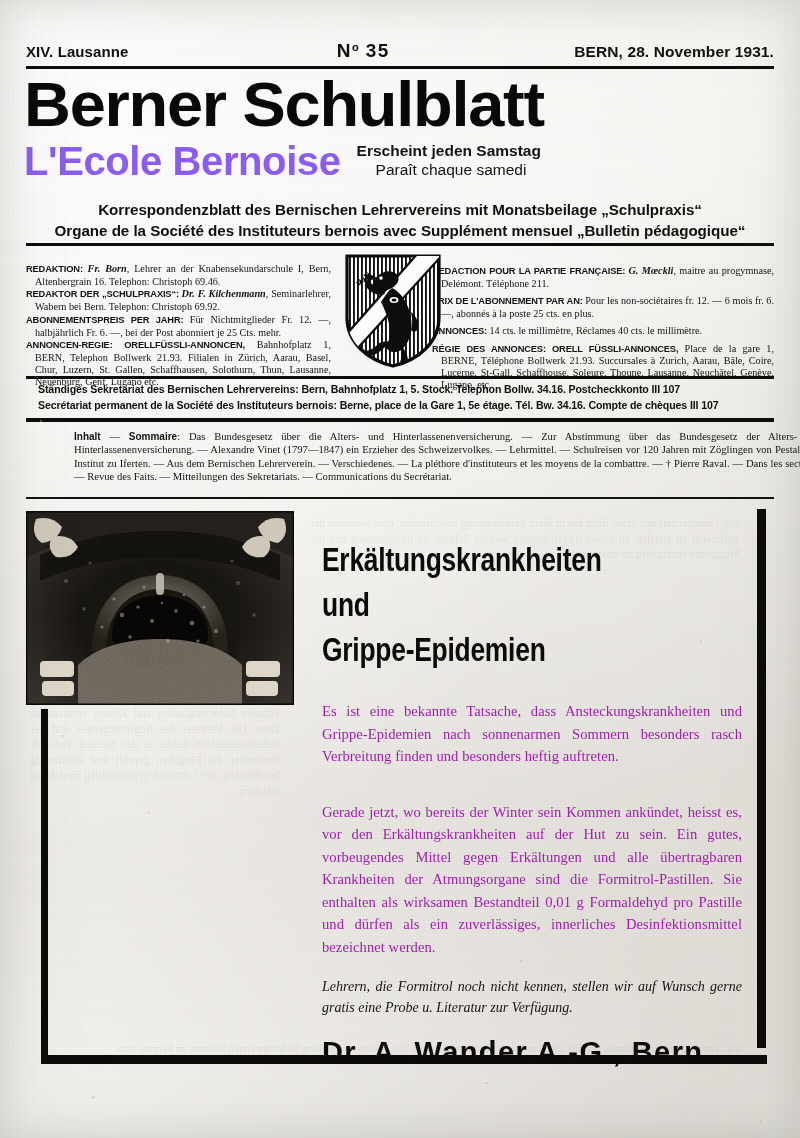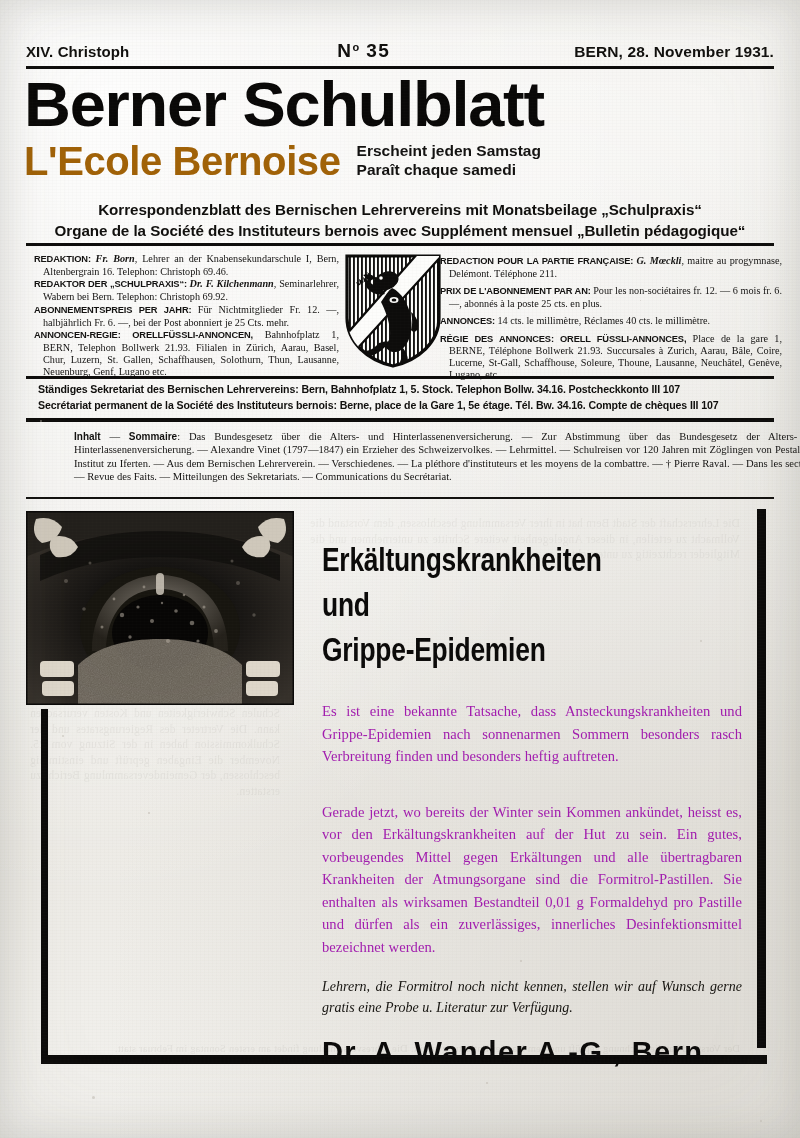--- a/index.html
+++ b/index.html
@@ -60,42 +60,42 @@
   .mast1{
     position:absolute;left:24px;top:72px;width:756px;
     font-family:"Liberation Sans",sans-serif;font-weight:bold;
     font-size:63px;line-height:64px;letter-spacing:-1.2px;
     color:#090807;transform:scaleX(1.03);transform-origin:left top;
     white-space:nowrap;
   }
   .mast2row{position:absolute;left:24px;top:140px;width:756px;display:flex;align-items:flex-end;}
   .mast2{
     font-family:"Liberation Sans",sans-serif;font-weight:bold;
-    font-size:40px;line-height:42px;letter-spacing:-.4px;color:#a16207;
+    font-size:40px;line-height:42px;letter-spacing:-.4px;color:#8b5cf6;
     transform:scaleX(1.0);white-space:nowrap;
   }
   .mast2side{
     margin-left:16px;padding-bottom:3px;
     font-family:"Liberation Sans",sans-serif;font-weight:bold;
     font-size:15.5px;line-height:18.5px;color:#131211;white-space:nowrap;
   }
-  .mast2side div:nth-child(2){font-weight:bold;}
+  .mast2side div:nth-child(2){font-weight:normal;margin-left:19px;}
 
   .sub{
     position:absolute;left:26px;width:748px;text-align:center;
     font-family:"Liberation Sans",sans-serif;font-weight:bold;
     font-size:15.2px;color:#100f0d;letter-spacing:-.05px;white-space:nowrap;
   }
   #sub1{top:201px;}
   #sub2{top:222px;}
 
   .rule-a{position:absolute;left:26px;top:243px;width:748px;height:2.5px;background:#0d0c0b;}
 
   
-  .imprint{position:absolute;left:26px;top:250px;width:748px;height:122px;display:flex;margin-left:8px;}
+  .imprint{position:absolute;left:26px;top:260px;width:748px;height:122px;display:flex;}
   .imp-col{font-size:10.2px;line-height:11.9px;color:#131211;}
   .imp-left{width:305px;padding-top:3px;}
   .imp-right{width:342px;padding-top:5px;margin-left:auto;}
   .imp-left p{margin:0 0 .5px 0;text-indent:-9px;padding-left:9px;text-align:justify;}
   .imp-right p{margin:0 0 5px 0;text-indent:-9px;padding-left:9px;text-align:justify;}
   .lab{font-family:"Liberation Sans",sans-serif;font-weight:bold;font-size:9.3px;letter-spacing:-.15px;}
   .nm{font-style:italic;font-weight:bold;}
 
   
   .shield-box{position:absolute;left:341px;top:250px;width:104px;height:120px;}
@@ -170,21 +170,21 @@
 
 <div class="paper"></div>
 
 <div class="sheet">
 
   <div class="ghost" id="ghostA">Schulen Schwierigkeiten und Kosten verursachen kann. Die Vertreter des Regierungsrates und der Schulkommission haben in der Sitzung vom 25. November die Eingaben geprüft und einstimmig beschlossen, der Gemeindeversammlung Bericht zu erstatten.</div>
   <div class="ghost" id="ghostB">Die Lehrerschaft der Stadt Bern hat in ihrer Versammlung beschlossen, dem Vorstand die Vollmacht zu erteilen, in dieser Angelegenheit weitere Schritte zu unternehmen und die Mitglieder rechtzeitig zu unterrichten.</div>
   <div class="ghost" id="ghostC">Der Vorstand hat die Rechnung geprüft und dem Kassier Entlastung erteilt. Die Jahresversammlung findet am ersten Sonntag im Februar statt.</div>
 
   <div class="topline">
-    <div class="tl-left">XIV. Christoph</div>
+    <div class="tl-left">XIV. Lausanne</div>
     <div class="tl-mid"><span>N</span><sup>o</sup> <span>35</span></div>
     <div class="tl-right">BERN, 28. November 1931.</div>
   </div>
   <div class="rule-head"></div>
 
   <div class="mast1">Berner Schulblatt</div>
   <div class="mast2row">
     <div class="mast2">L'Ecole Bernoise</div>
     <div class="mast2side">
       <div>Erscheint jeden Samstag</div>

